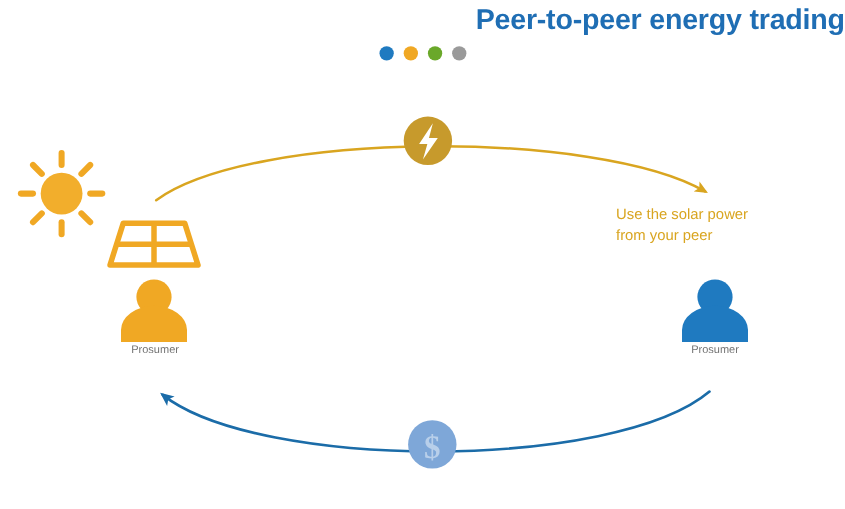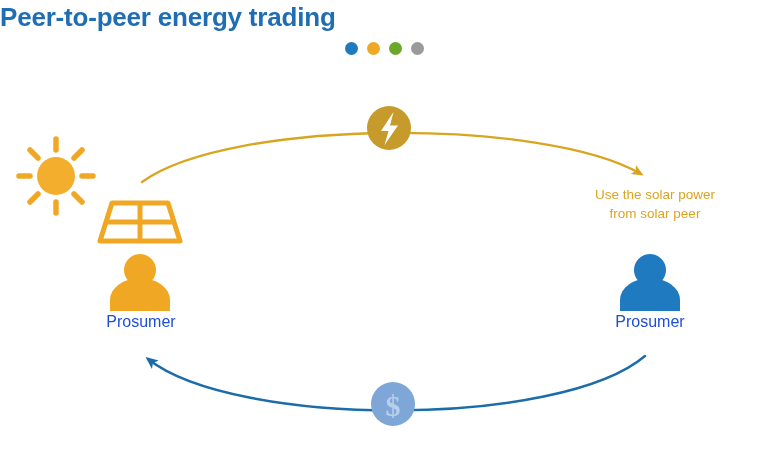--- a/index.html
+++ b/index.html
@@ -19,21 +19,21 @@
     height: 463px;
     background: #ffffff;
   }
 
   
   .title {
     position: absolute;
     left: 0;
     top: 2px;
     width: 768px;
-    text-align: left;
+    text-align: right;
     font-size: 26px;
     font-weight: bold;
     color: #1f6eb4;
     letter-spacing: -0.2px;
     white-space: nowrap;
   }
 
   .dots {
     position: absolute;
     left: 0;
@@ -57,33 +57,33 @@
     left: 0;
     top: 0;
     width: 768px;
     height: 463px;
   }
 
   
   .node-label {
     position: absolute;
     text-align: center;
-    font-size: 16px;
-    color: #1d4ed8;
+    font-size: 10px;
+    color: #737373;
     white-space: nowrap;
   }
   #prosumer-label { left: 66px; top: 313px; width: 150px; }
   #consumer-label { left: 575px; top: 313px; width: 150px; }
 
   .flow-caption {
     position: absolute;
     left: 560px;
     top: 185px;
     width: 190px;
-    text-align: center;
+    text-align: left;
     font-size: 13.5px;
     line-height: 19px;
     color: #d9a520;
     white-space: nowrap;
   }
 </style>
 </head>
 <body>
 
 <div id="canvas">
@@ -151,16 +151,16 @@
     </g>
 
   </svg>
 
   <div class="node-label" id="prosumer-label">Prosumer</div>
 
   <div class="node-label" id="consumer-label">Prosumer</div>
 
   <div class="flow-caption">
     <div>Use the solar power</div>
-    <div>from solar peer</div>
+    <div>from your peer</div>
   </div>
 
 </div>
 
 </body></html>

